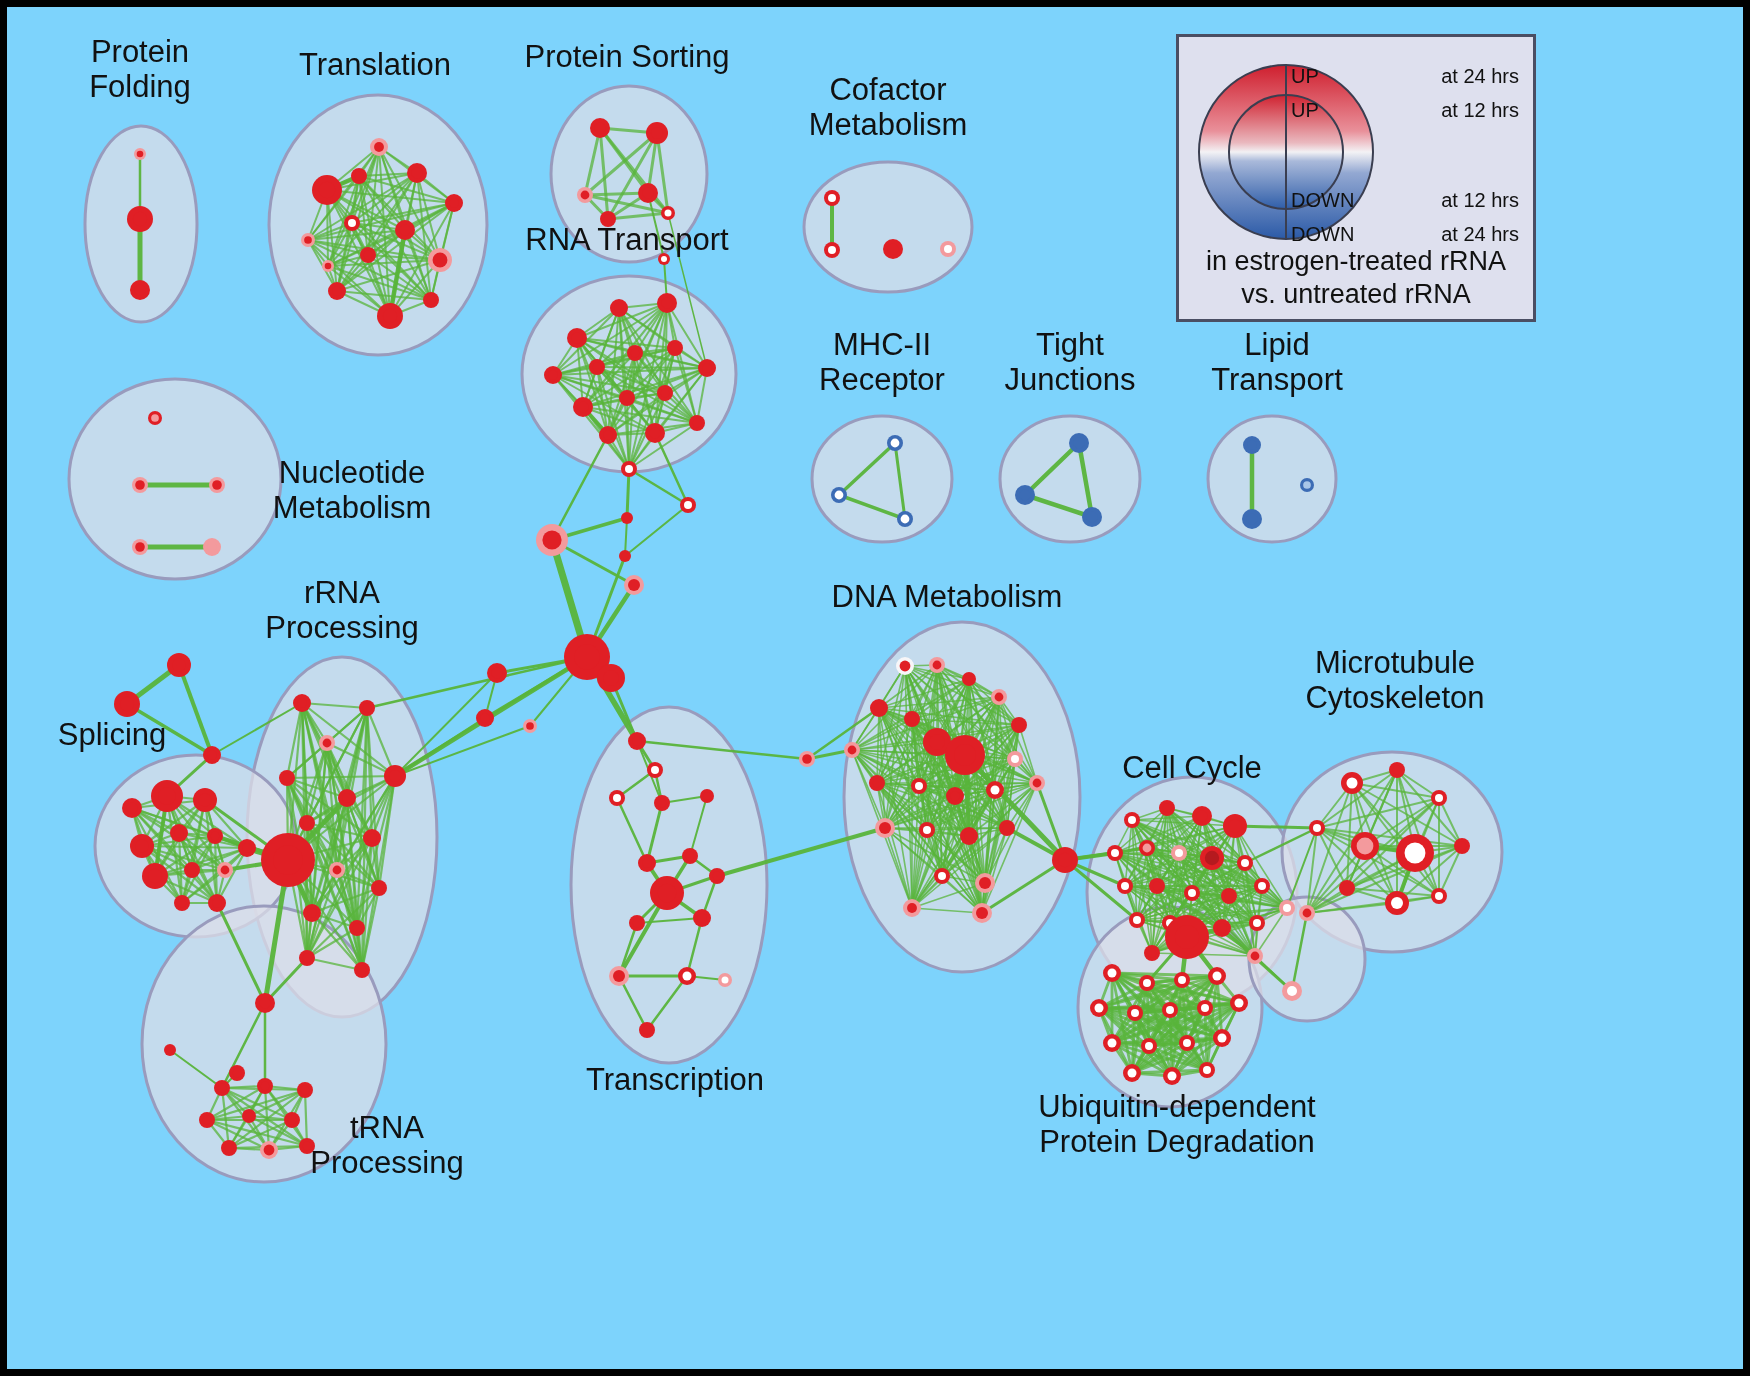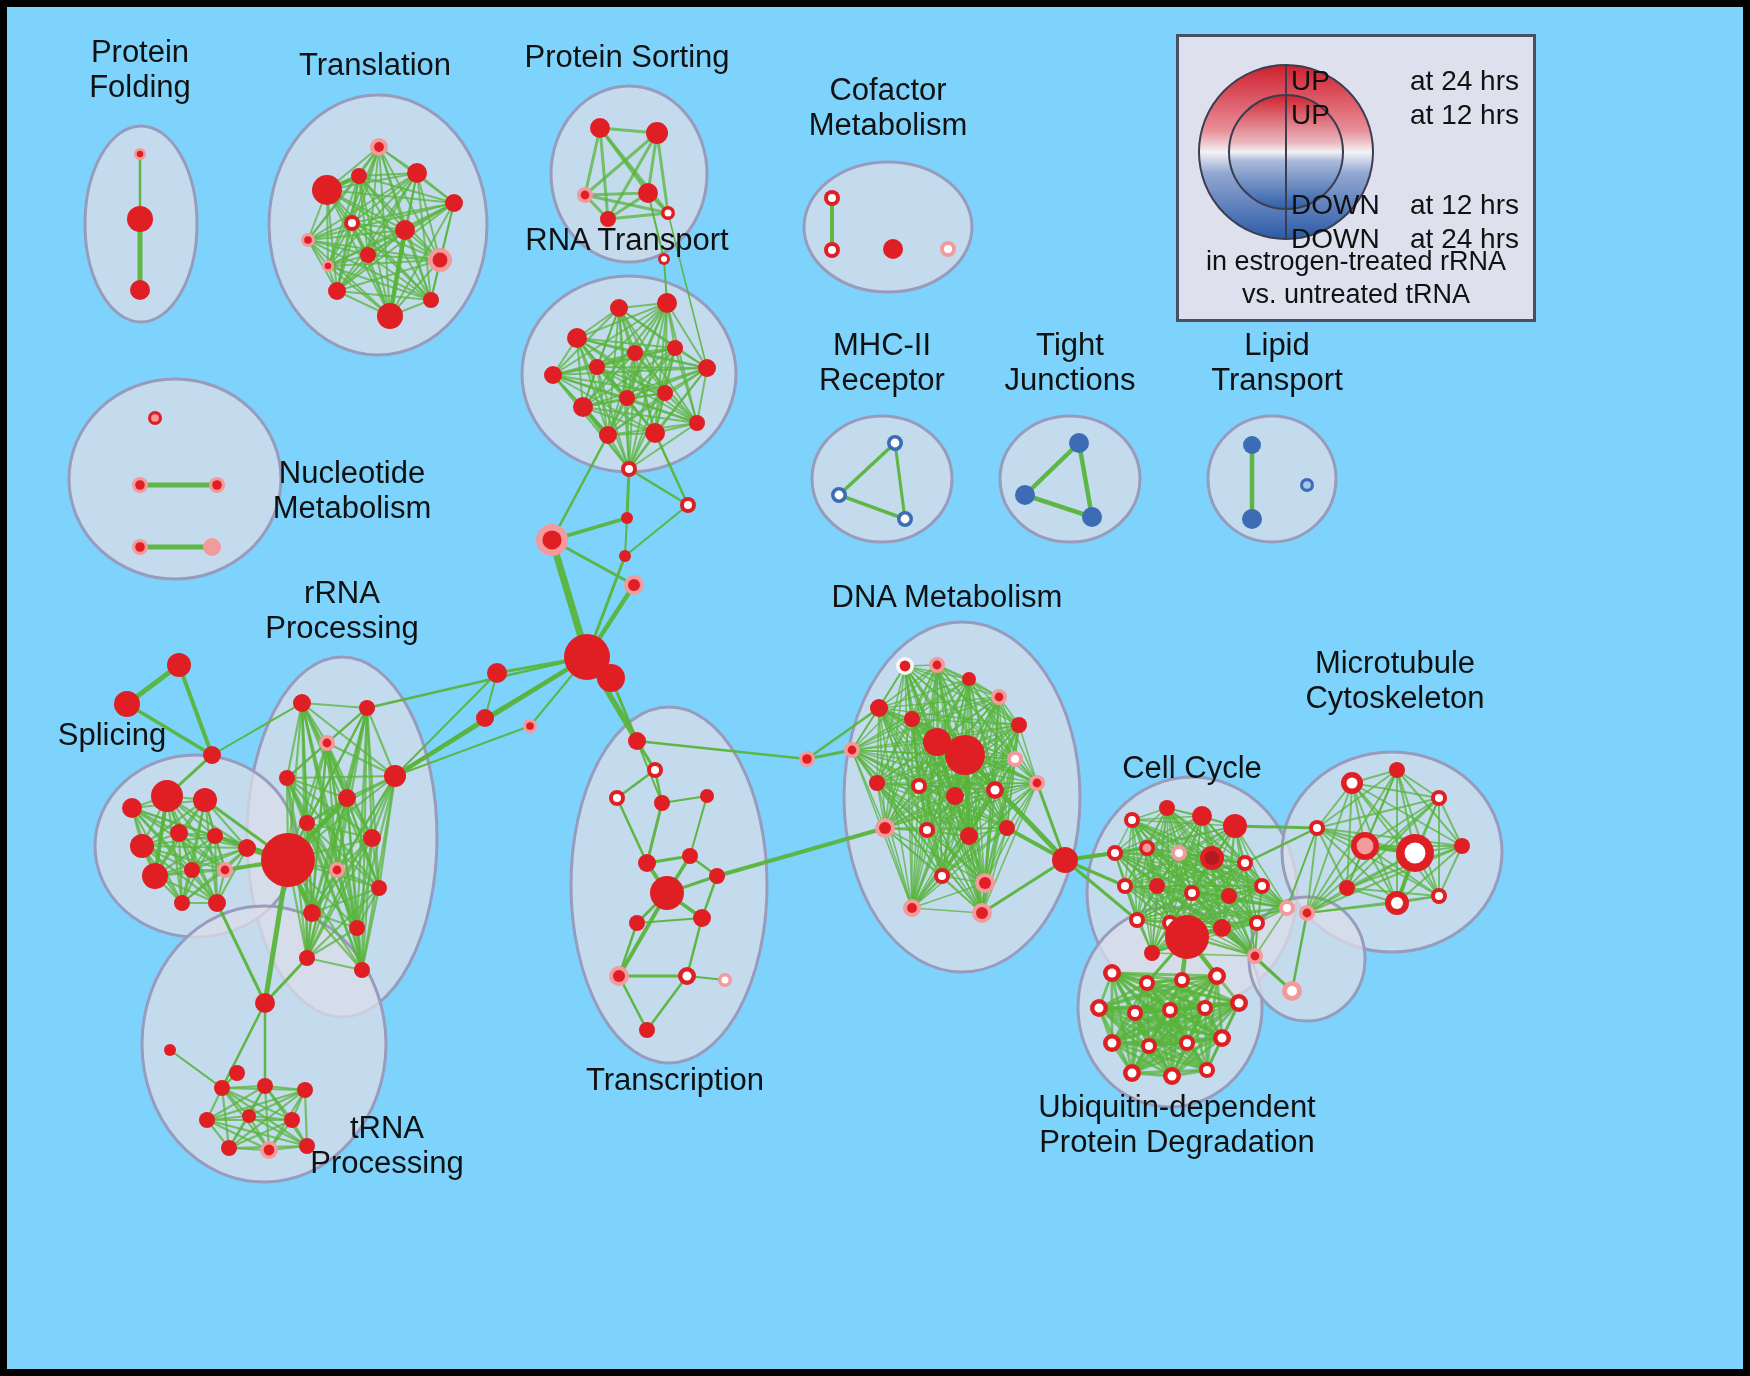--- a/index.html
+++ b/index.html
@@ -1,21 +1,21 @@
 <!DOCTYPE html>
 <html><head>
 <meta charset="utf-8">
 <style>
   html,body{margin:0;padding:0;}
   body{font-family:"Liberation Sans",sans-serif;background:#9fa3c0;}
   .figure{position:relative;width:1750px;height:1376px;background:#7dd3fc;border:7px solid #000000;box-sizing:border-box;overflow:hidden;}
   #net-svg{position:absolute;left:0;top:0;}
   .legend{position:absolute;left:1169px;top:27px;width:360px;height:288px;background:#dee0ee;border:3px solid #4a4e63;box-sizing:border-box;z-index:5;}
   .dial{position:absolute;left:16px;top:24px;width:182px;height:182px;}
-  .lrow{position:absolute;left:0;width:100%;box-sizing:border-box;padding:0 14px 0 112px;display:flex;justify-content:space-between;font-size:28px;color:#111;}
+  .lrow{position:absolute;left:0;width:100%;box-sizing:border-box;padding:0 14px 0 112px;display:flex;justify-content:space-between;font-size:20px;color:#111;}
   .r1{top:28px}.r2{top:62px}.r3{top:152px}.r4{top:186px}
   .lfoot{position:absolute;bottom:8px;width:100%;text-align:center;font-size:27px;line-height:33px;color:#111;}
 </style>
 </head>
 <body>
 
 <div class="figure">
   <svg id="net-svg" width="1750" height="1376" viewBox="0 0 1750 1376">
       <g>
         <ellipse cx="134" cy="217" rx="56" ry="98" fill="#dcdde8" fill-opacity="0.75" stroke="#999bbd" stroke-width="3"></ellipse>
@@ -1717,16 +1717,16 @@
     <div class="lrow r3">
       <span>DOWN</span>
       <span>at 12 hrs</span>
     </div>
     <div class="lrow r4">
       <span>DOWN</span>
       <span>at 24 hrs</span>
     </div>
     <div class="lfoot">
       <div>in estrogen-treated rRNA</div>
-      <div>vs. untreated tRNA</div>
+      <div>vs. untreated rRNA</div>
     </div>
   </div>
 </div>
 
 </body></html>

